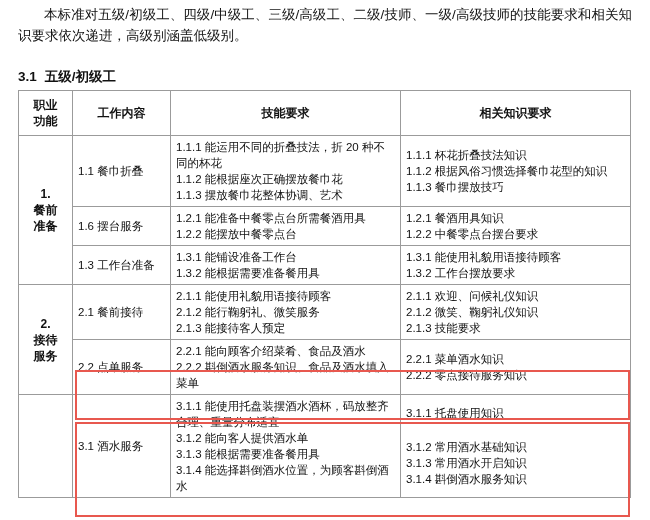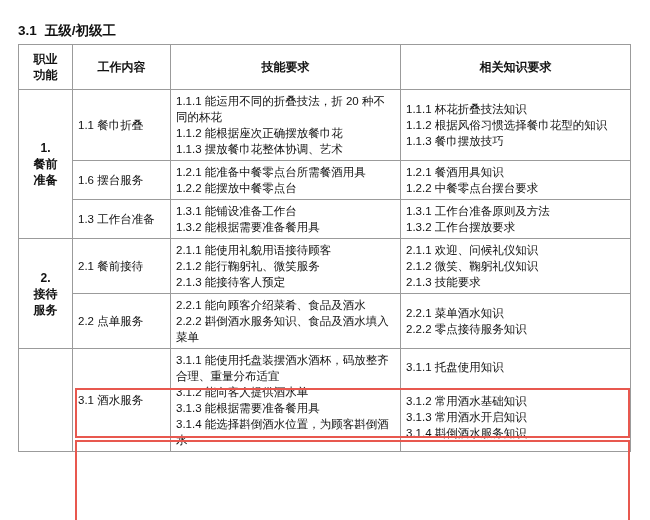--- a/index.html
+++ b/index.html
@@ -98,20 +98,21 @@
     pointer-events: none;
     box-sizing: border-box;
   }
 </style>
 </head>
 <body>
 
 <div class="page">
 
 
+  <div class="para"><span class="indent"></span><span>本标准对五级/初级工、四级/中级工、三级/高级工、二级/技师、一级/高级技师的技能要求和相关知识要求依次递进，高级别涵盖低级别。</span></div>
 
   <div class="h3">
     <span class="num">3.1</span><span>五级/初级工</span>
   </div>
 
   <table class="spec">
     <colgroup>
       <col class="c1">
         <col class="c2">
         <col class="c3">
@@ -159,21 +160,21 @@
           <span class="line">1.2.2 中餐零点台摆台要求</span>
         </td>
       </tr>
       <tr>
         <td class="task">1.3 工作台准备</td>
         <td class="item">
           <span class="line">1.3.1 能铺设准备工作台</span>
           <span class="line">1.3.2 能根据需要准备餐用具</span>
         </td>
         <td class="item">
-          <span class="line">1.3.1 工作台准备原则及方法</span>
+          <span class="line">1.3.1 能使用礼貌用语接待顾客</span>
           <span class="line">1.3.2 工作台摆放要求</span>
         </td>
       </tr>
 
       <tr>
         <td class="fn" rowspan="2">
           <span class="line">2.</span>
           <span class="line">接待</span>
           <span class="line">服务</span>
         </td>

